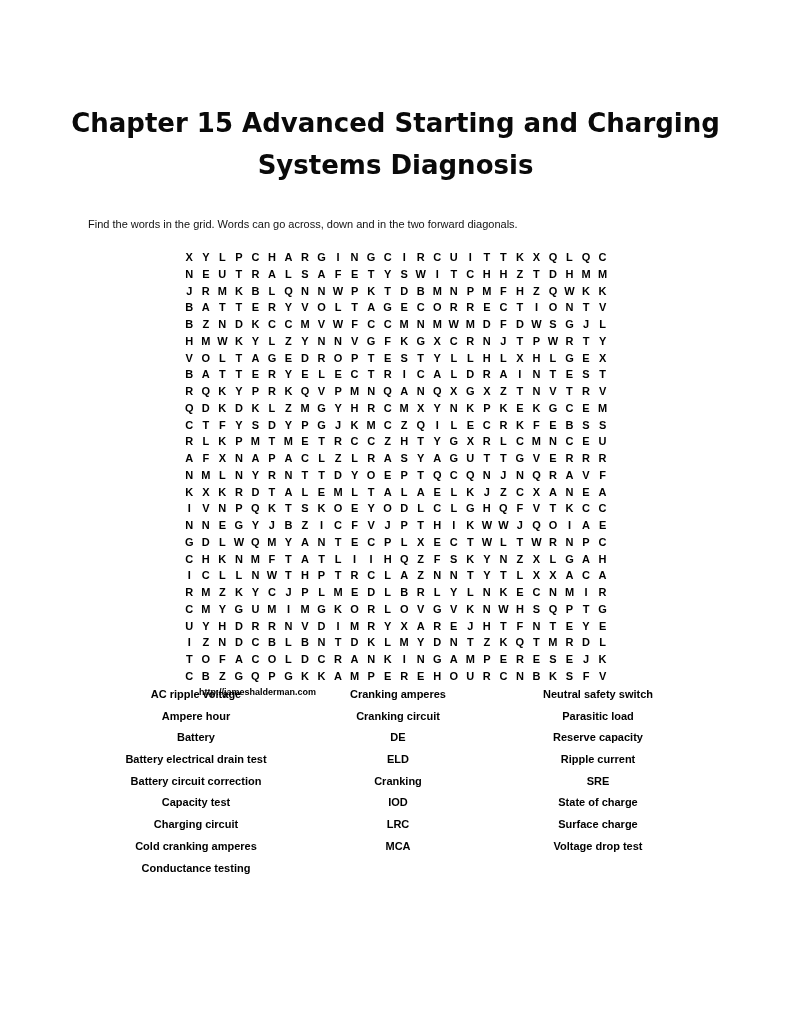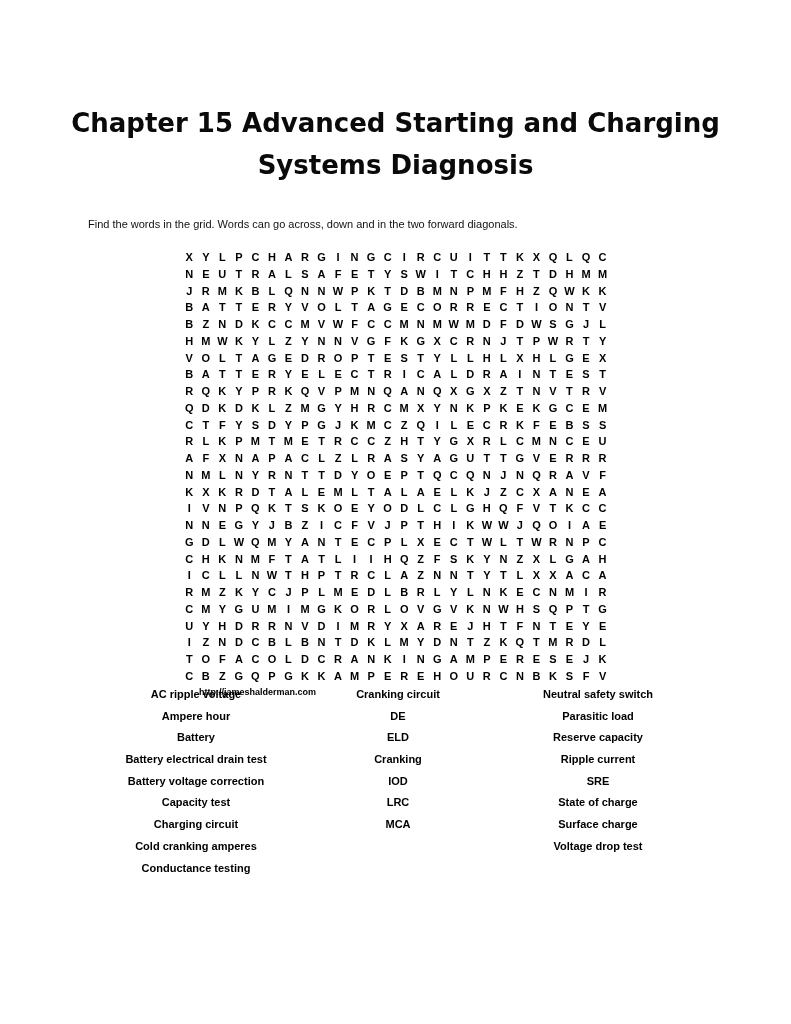--- a/index.html
+++ b/index.html
@@ -831,27 +831,28 @@
     </div>
 
   <div class="source-url">http://jameshalderman.com</div>
 
   <div class="word-list" id="word-list">
       <div class="wl-col">
         <div class="wl-item">AC ripple voltage</div>
         <div class="wl-item">Ampere hour</div>
         <div class="wl-item">Battery</div>
         <div class="wl-item">Battery electrical drain test</div>
-        <div class="wl-item">Battery voltage correction</div>
+        <div class="wl-item">Battery circuit correction</div>
         <div class="wl-item">Capacity test</div>
         <div class="wl-item">Charging circuit</div>
         <div class="wl-item">Cold cranking amperes</div>
         <div class="wl-item">Conductance testing</div>
       </div>
       <div class="wl-col">
+        <div class="wl-item">Cranking amperes</div>
         <div class="wl-item">Cranking circuit</div>
         <div class="wl-item">DE</div>
         <div class="wl-item">ELD</div>
         <div class="wl-item">Cranking</div>
         <div class="wl-item">IOD</div>
         <div class="wl-item">LRC</div>
         <div class="wl-item">MCA</div>
       </div>
       <div class="wl-col">
         <div class="wl-item">Neutral safety switch</div>

